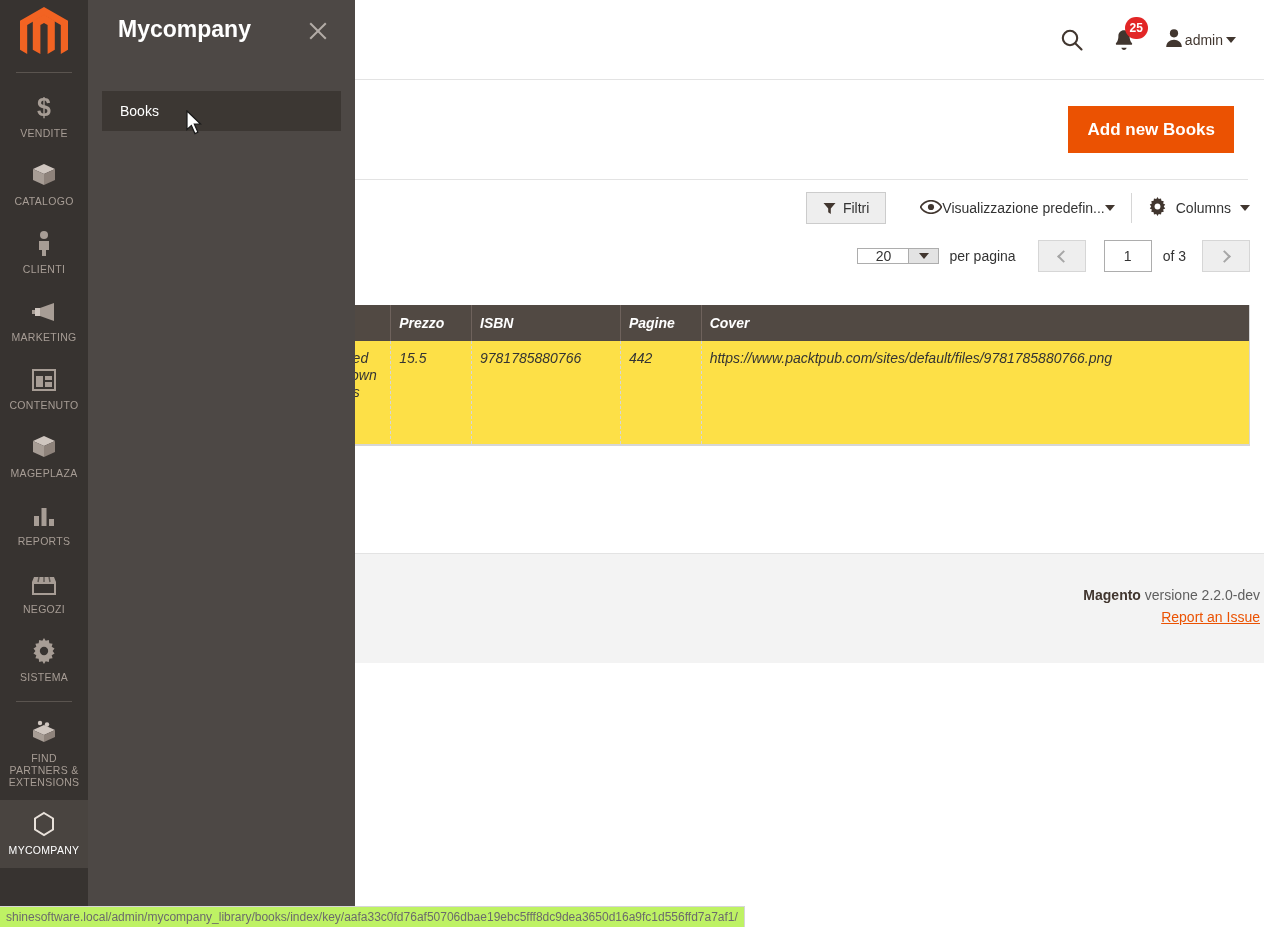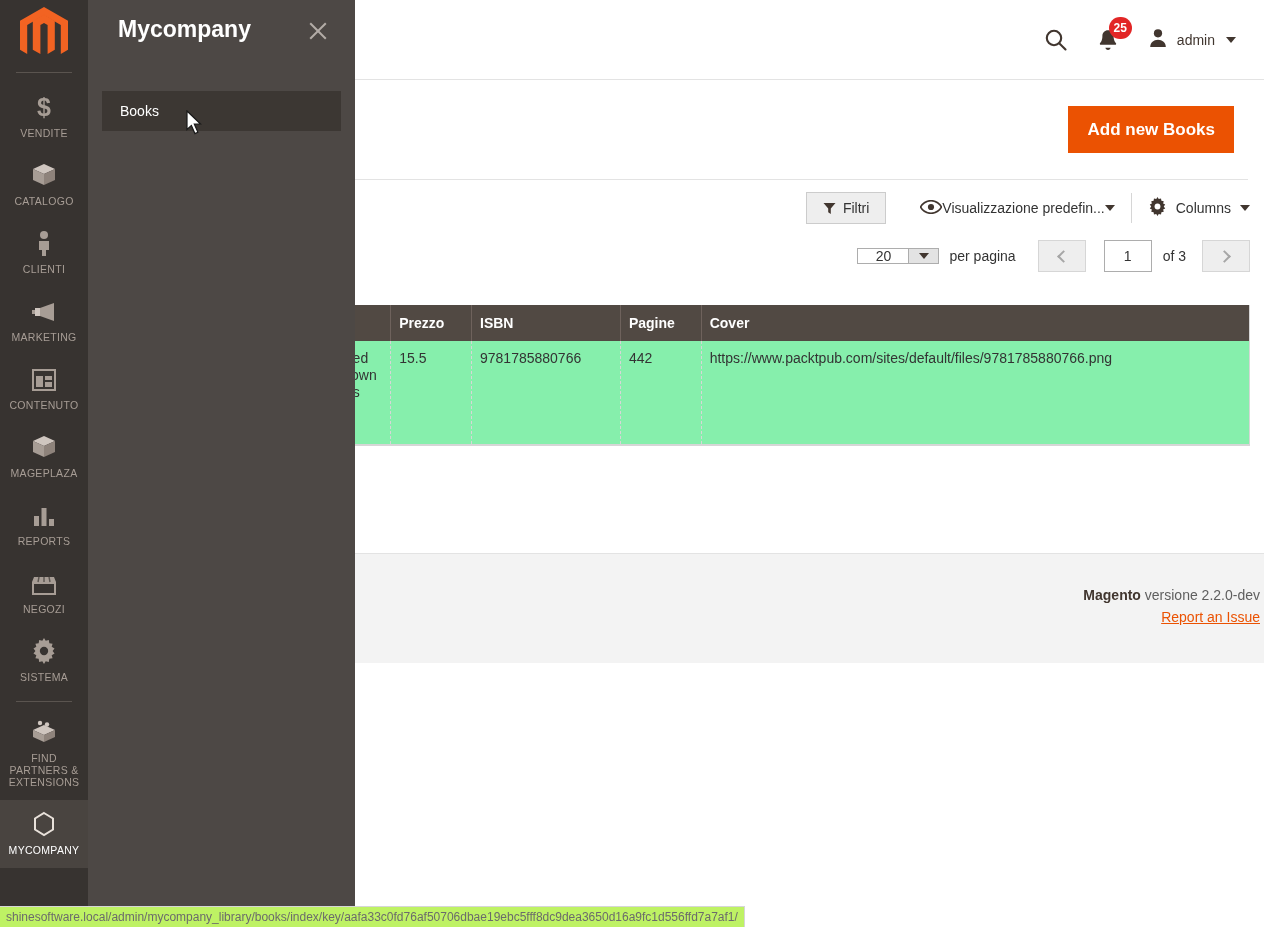--- a/index.html
+++ b/index.html
@@ -34,21 +34,21 @@
   .search-icon svg { display: block; }
   .notif-wrap { position: relative; display: flex; align-items: center; }
   .notif-badge {
     position: absolute; top: -11px; right: -13px;
     min-width: 22px; height: 22px; border-radius: 11px;
     background: #e22626; color: #fff;
     font-size: 12px; font-weight: bold;
     display: flex; align-items: center; justify-content: center;
     padding: 0 5px; line-height: 1;
   }
-  .admin-user { display: flex; align-items: center; gap: 8px; cursor: pointer; }
+  .admin-user { display: flex; align-items: center; cursor: pointer; }
   .admin-user .uname { font-size: 14px; color: #41362f; }
   .caret-dn {
     width: 0; height: 0; border-left: 5px solid transparent;
     border-right: 5px solid transparent; border-top: 6px solid #41362f;
     margin-left: 3px;
   }
 
   
   .page-actions {
     position: absolute; left: 0; top: 80px; right: 16px; height: 100px;
@@ -129,22 +129,22 @@
   .pg-input {
     width: 48px; height: 32px; border: 1px solid #adadad; background: #fff;
     display: flex; align-items: center; justify-content: center;
     font-size: 14px; color: #333; margin-left: 18px;
   }
   .pg-of { font-size: 14px; color: #333; margin: 0 16px 0 11px; }
 
   
   .grid-wrap {
     position: absolute; left: 14px; top: 305px; right: 14px;
-    background: #86efac;
-    border: 1px solid #d6d6d6; border-top: none;
+    background: #fde047;
+    border: 1px solid #d6d6d6; border-top: none; font-style: italic;
   }
   table.data-grid { width: 100%; border-collapse: collapse; table-layout: fixed; }
   table.data-grid thead th {
     background: #514943; color: #ffffff;
     font-size: 14px; font-weight: bold; text-align: left;
     padding: 10px 8px; vertical-align: middle;
     border-right: 1px solid #6e625c;
     height: 36px;
   }
   table.data-grid thead th:last-child { border-right: none; }

